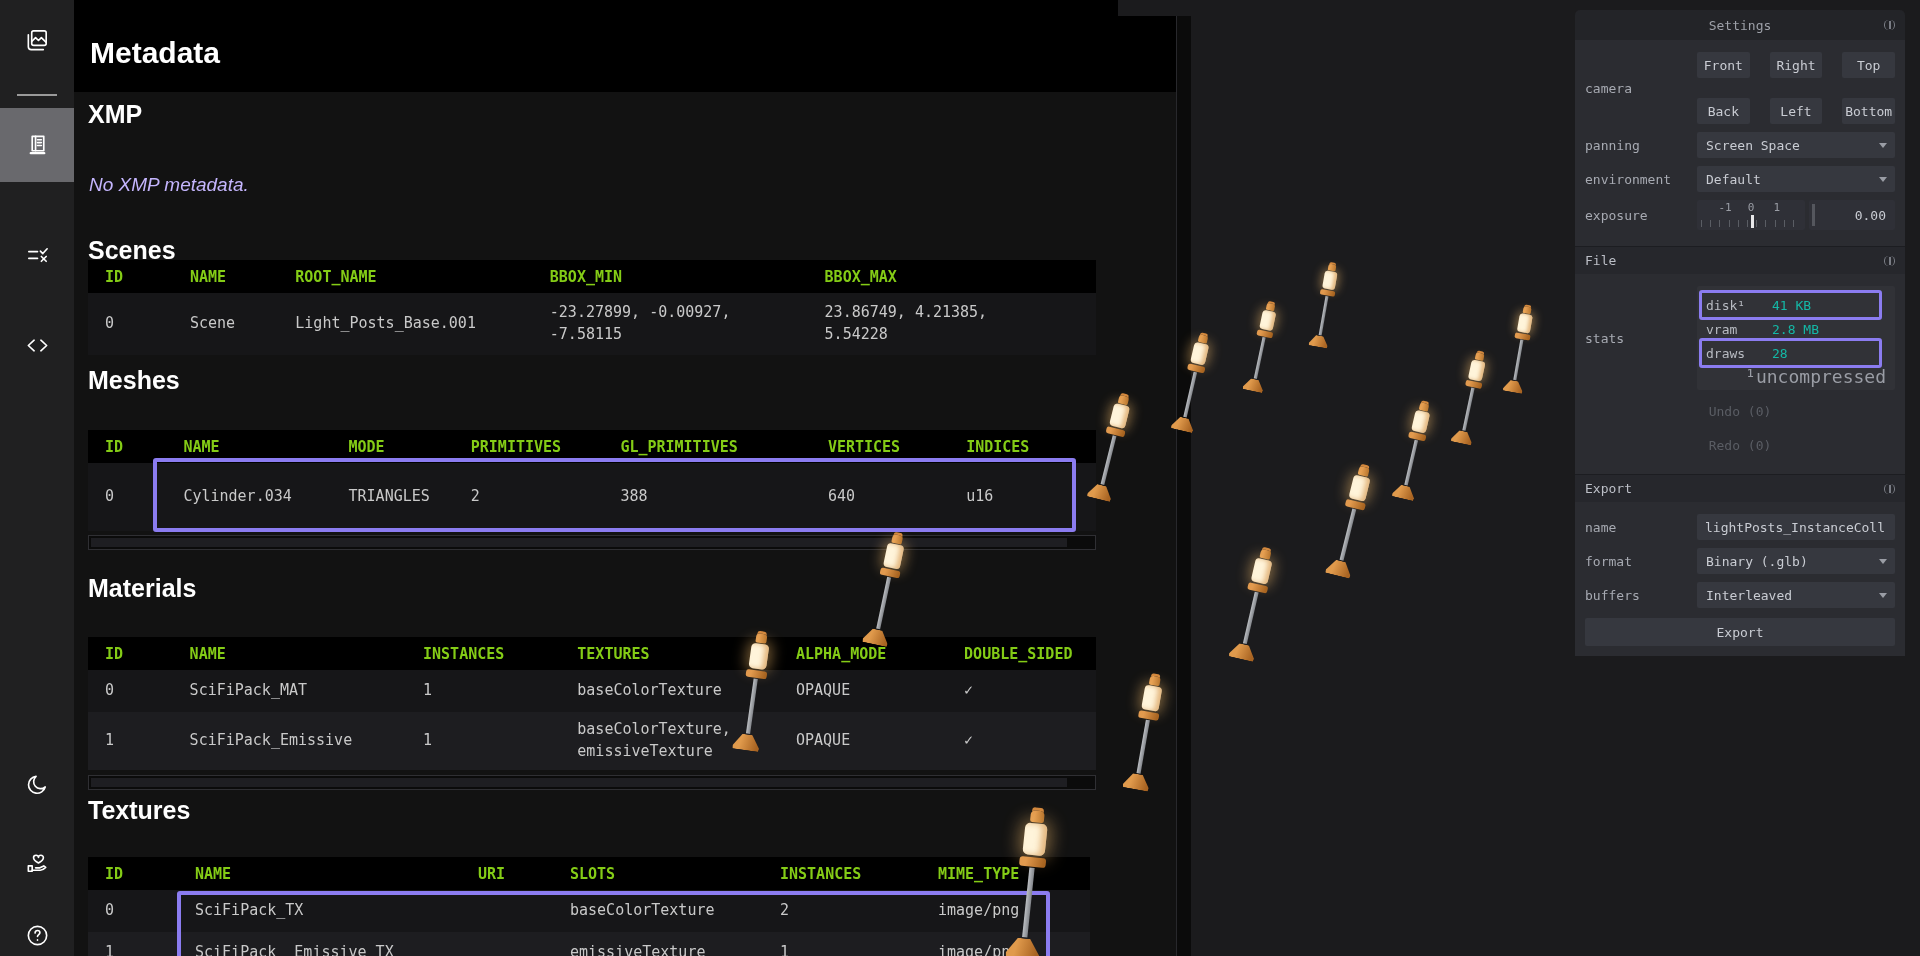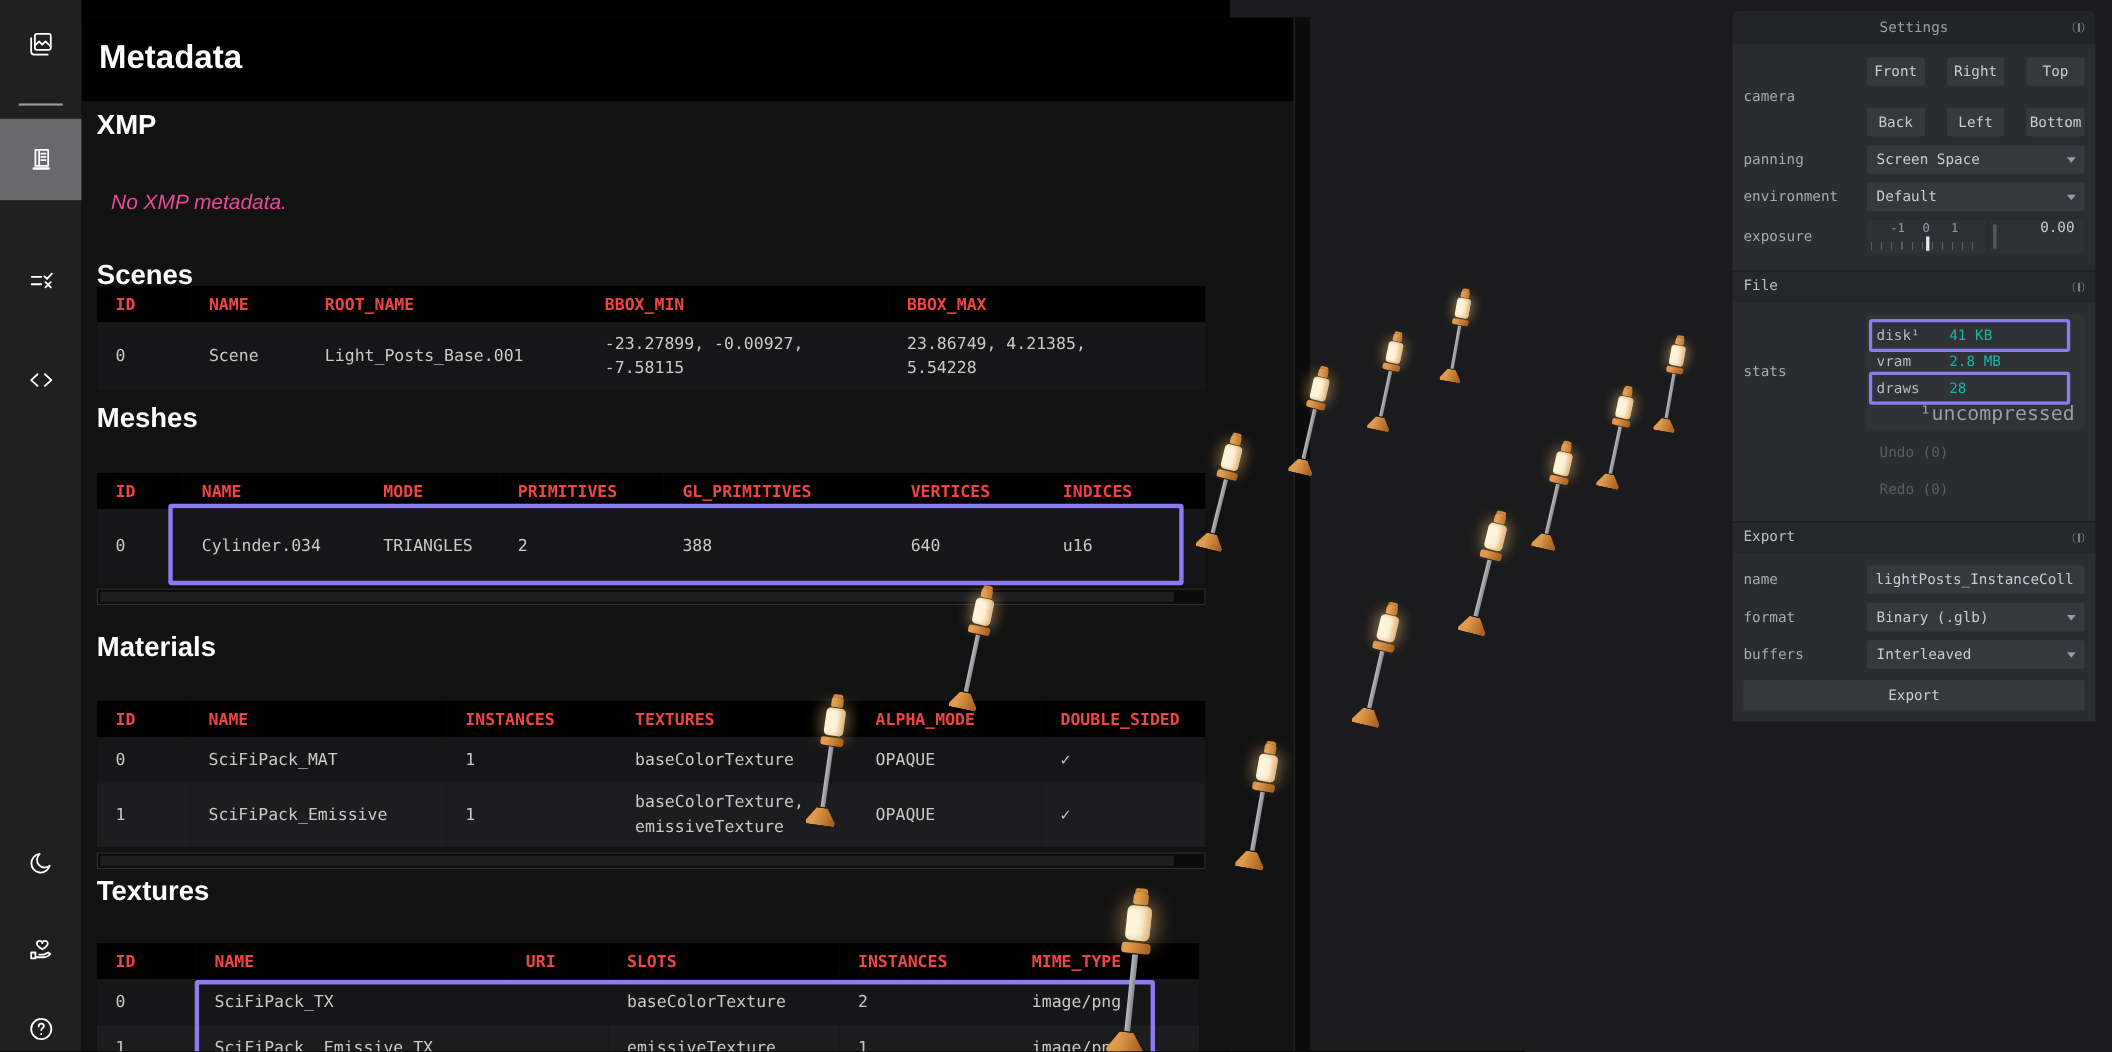--- a/index.html
+++ b/index.html
@@ -19,26 +19,26 @@
   .side-item{position:absolute;left:0;width:74px;height:74px;display:flex;align-items:center;justify-content:center;cursor:pointer;}
   .side-item.active{background:#69696d;}
   .side-item svg{width:27px;height:27px;stroke:#fff;fill:none;stroke-width:1.7;stroke-linecap:round;stroke-linejoin:round;}
   .side-divider{position:absolute;left:17px;width:40px;height:2px;background:#9a9a9a;}
 
   
   .report{position:absolute;left:74px;top:16px;width:1117px;height:956px;background:#121212;z-index:10;overflow:hidden;}
   .report-header{position:absolute;left:0;top:0;width:100%;height:76px;background:#000;}
   .report-header h1{font-family:"Liberation Sans",sans-serif;font-weight:bold;font-size:30px;color:#fff;padding:20px 0 0 16px;}
   .report h2{position:absolute;left:14px;font-family:"Liberation Sans",sans-serif;font-weight:bold;font-size:25px;color:#fff;}
-  .xmp-empty{position:absolute;left:15px;font-family:"Liberation Sans",sans-serif;font-style:italic;font-size:19px;color:#ec4899;margin-left:12px;}
+  .xmp-empty{position:absolute;left:15px;font-family:"Liberation Sans",sans-serif;font-style:italic;font-size:19px;color:#c4b5fd;}
 
   .tbl-wrap{position:absolute;left:14px;width:1008px;overflow:hidden;}
   table{border-collapse:collapse;table-layout:fixed;}
   th,td{text-align:left;padding:0 0 0 17px;overflow:hidden;white-space:pre-line;vertical-align:middle;}
-  th{background:#000;color:#ef4444;font-weight:bold;font-size:15px;height:33px;white-space:nowrap;}
+  th{background:#000;color:#84cc16;font-weight:bold;font-size:15px;height:33px;white-space:nowrap;}
   td{color:#c9c9c9;font-size:15px;line-height:1.45;}
   tbody tr:nth-child(odd){background:#161618;}
   tbody tr:nth-child(even){background:#1d1d20;}
   .scenes-t tbody tr{height:62px;}
   .meshes-t tbody tr{height:68px;}
   .materials-t tbody tr:nth-child(1){height:42px;}
   .materials-t tbody tr:nth-child(2){height:58px;}
   .textures-t tbody tr{height:42px;}
 
   .h-scroll{position:absolute;left:14px;width:1008px;height:15px;background:#0b0b0b;border:1px solid #2f2f33;}
@@ -72,21 +72,21 @@
   .btn-grid{flex:1;display:grid;grid-template-columns:1fr 1fr 1fr;gap:20px;}
   .tp-btn{height:26px;background:var(--inputBg);display:flex;align-items:center;justify-content:center;color:#c9ccd3;cursor:pointer;border-radius:2px;}
   .tp-select{flex:1;height:26px;background:var(--inputBg);display:flex;align-items:center;position:relative;padding:0 22px 0 9px;border-radius:2px;cursor:pointer;}
   .tp-select .arrow{position:absolute;right:8px;top:50%;margin-top:-2px;width:0;height:0;border-left:4px solid transparent;border-right:4px solid transparent;border-top:5px solid #9a9da5;}
   .tp-input{flex:1;height:26px;background:var(--inputBg);display:flex;align-items:center;padding:0 8px;border-radius:2px;cursor:text;white-space:nowrap;overflow:hidden;}
   .ruler{flex:1;height:30px;background:#2f3037;border-radius:2px;position:relative;margin-right:4px;overflow:hidden;}
   .ruler .lbl{position:absolute;top:1px;font-size:11px;color:#9a9da5;transform:translateX(-50%);}
   .ruler .ticks{position:absolute;left:4%;right:4%;bottom:3px;height:7px;
     background:repeating-linear-gradient(90deg,#5a5d64 0 1px,transparent 1px 9.2%);}
   .ruler .caret{position:absolute;left:50%;bottom:2px;width:3px;height:13px;background:#e8e8ea;}
-  .exp-value{width:86px;height:30px;background:#2f3037;border-radius:2px;display:flex;justify-content:flex-end;padding:0 9px;position:relative;cursor:ew-resize;}
+  .exp-value{width:86px;height:30px;background:#2f3037;border-radius:2px;display:flex;align-items:center;justify-content:flex-end;padding:0 9px;position:relative;cursor:ew-resize;}
   .exp-value::before{content:'';position:absolute;left:3px;top:4px;bottom:4px;width:3px;background:#55575e;}
   .stats-box{flex:1;background:#313237;border-radius:2px;padding:6px 9px 4px 9px;}
   .stat-row{display:flex;height:26px;align-items:center;position:relative;}
   .stat-row.slim{height:22px;}
   .stat-k{width:66px;color:#b8bbc2;}
   .stat-v{color:#14b8a6;}
   .stat-row.hl::after{content:'';position:absolute;left:-7px;right:4px;top:-2px;bottom:-2px;border:3px solid var(--accent);border-radius:3px;}
   .stat-foot{height:20px;display:flex;justify-content:flex-end;color:#9a9da5;font-size:18px;}
   .tp-rowbtn{height:26px;margin:8px 4px;display:flex;align-items:center;justify-content:center;color:#5a5d64;cursor:default;}
   .export-btn{height:28px;margin:10px 4px 2px 4px;background:var(--inputBg);display:flex;align-items:center;justify-content:center;border-radius:2px;cursor:pointer;color:#c9ccd3;}

